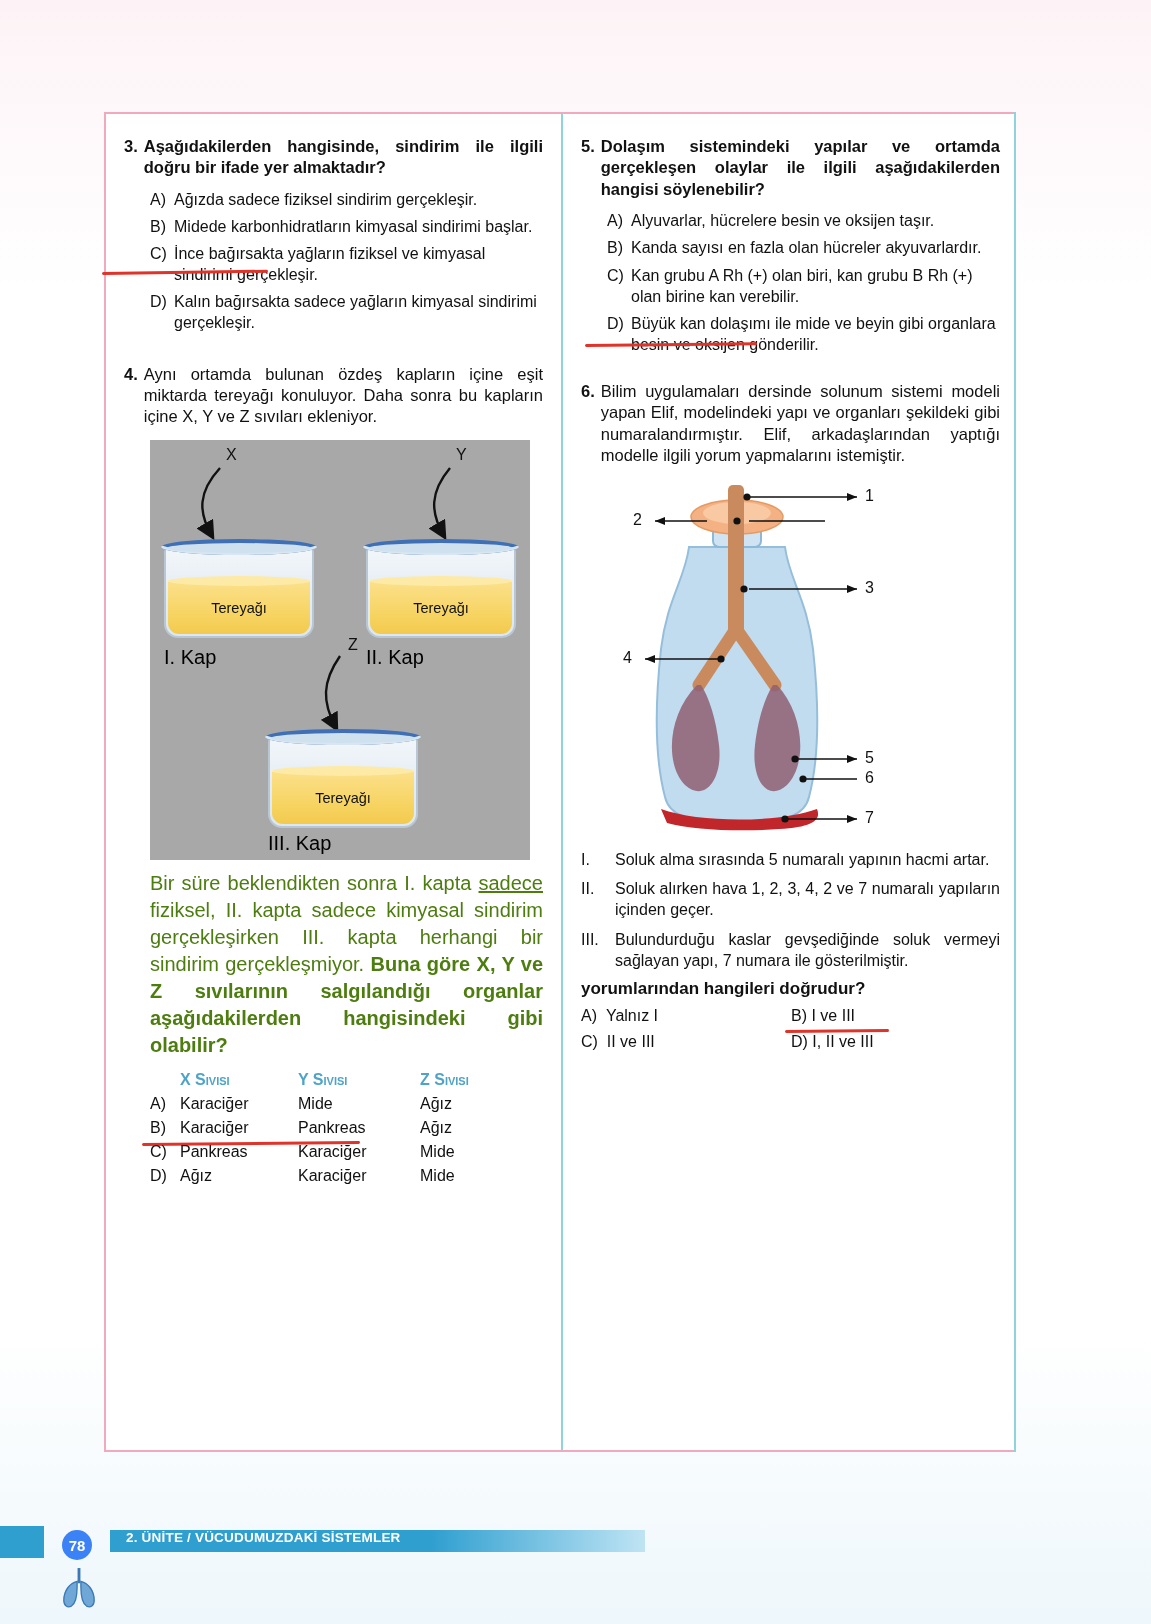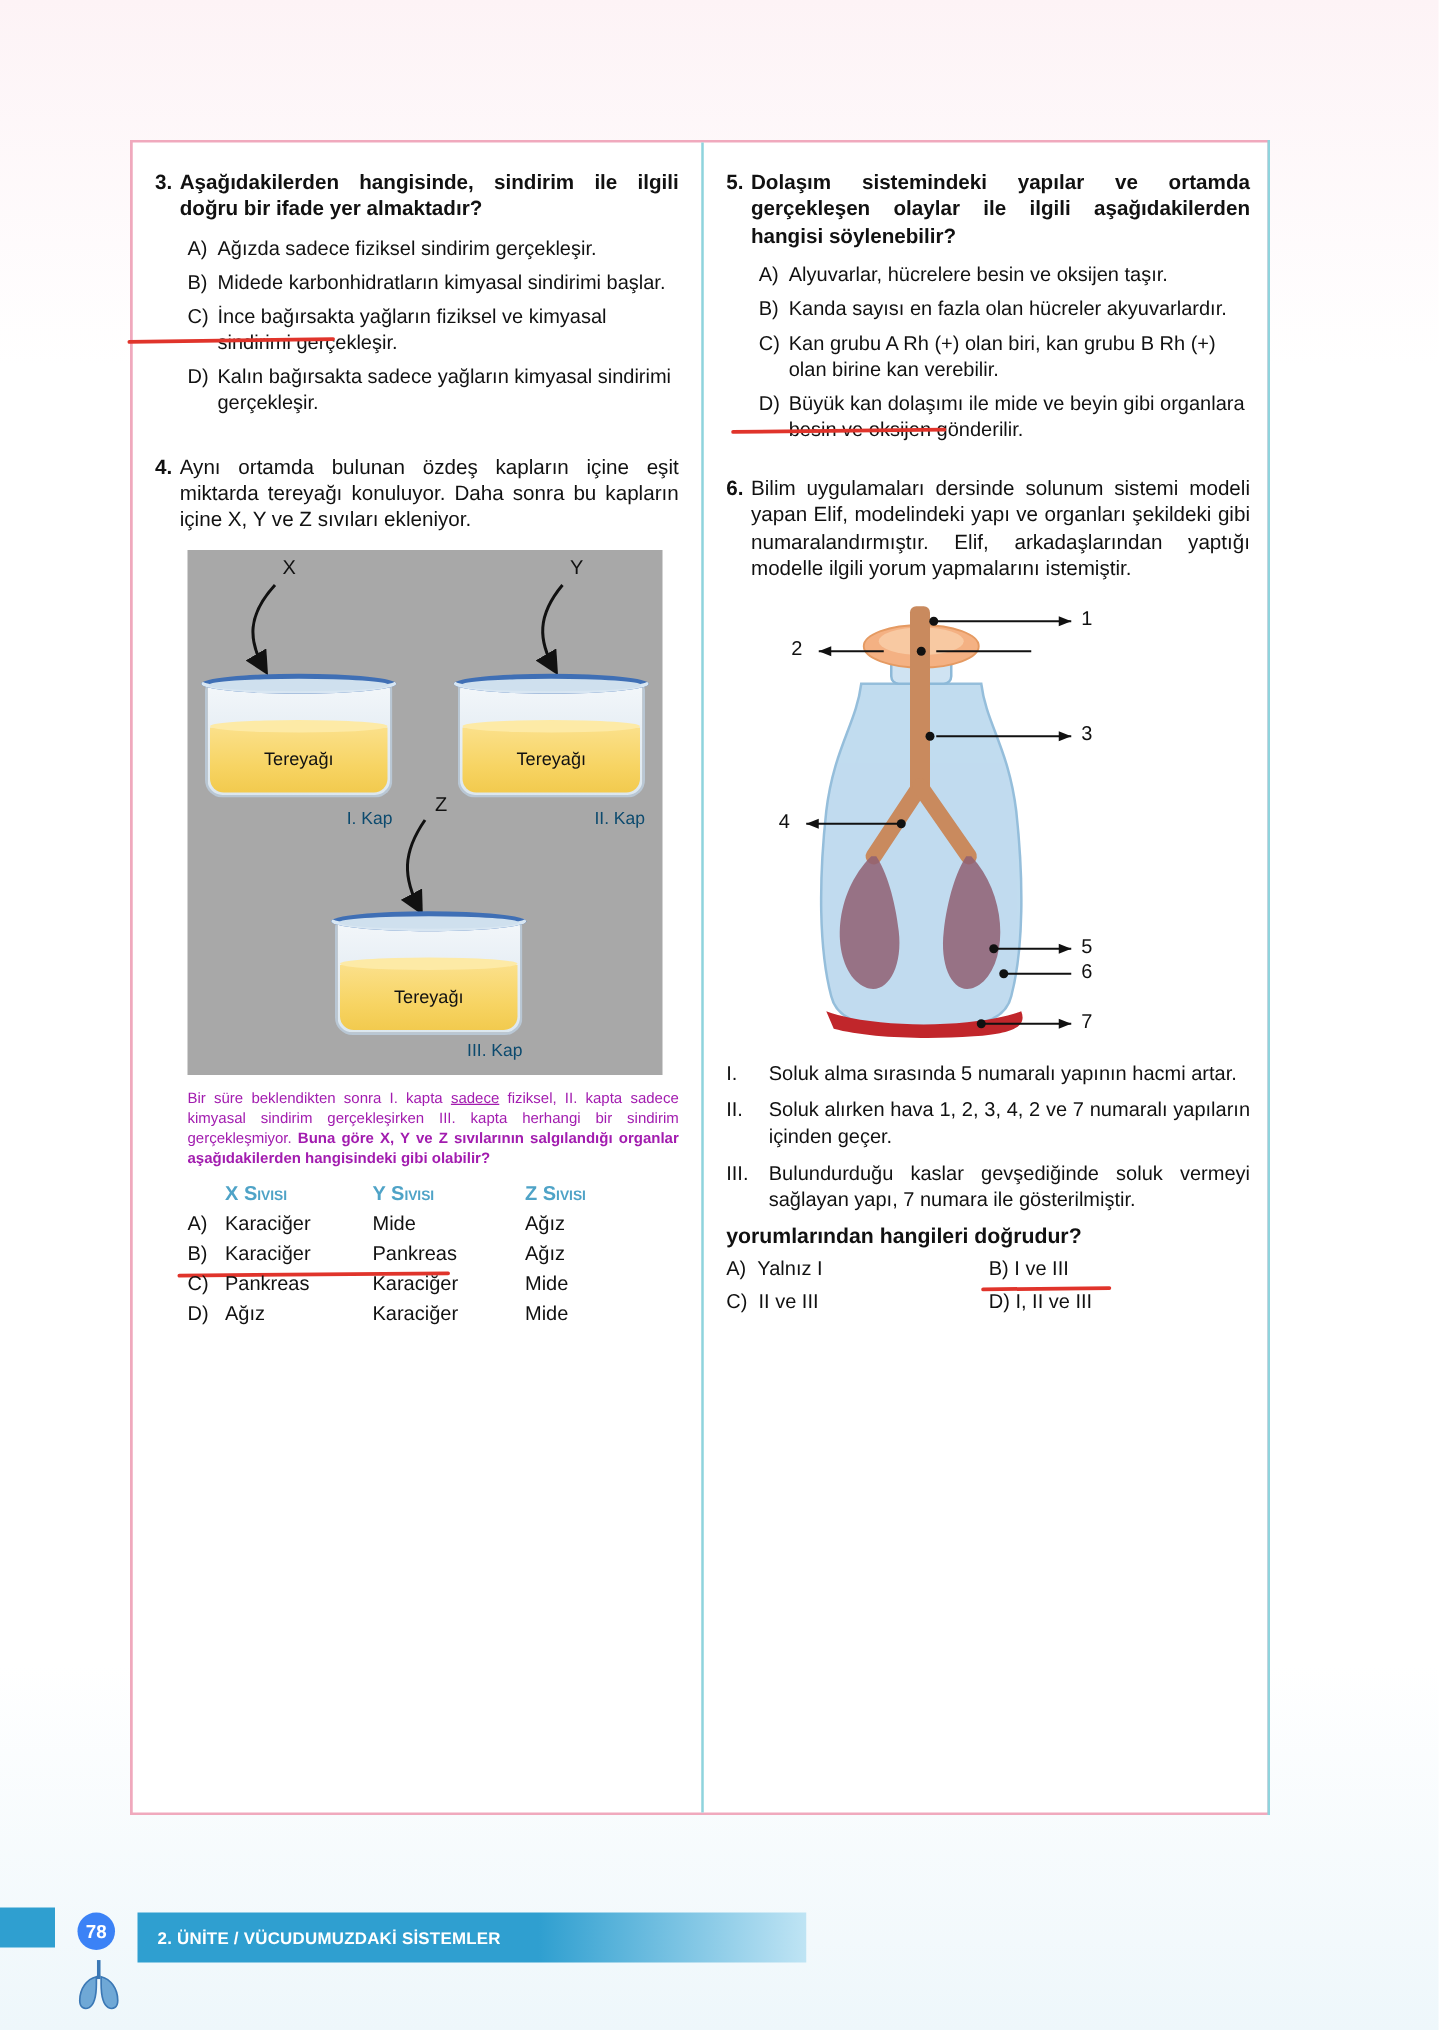--- a/index.html
+++ b/index.html
@@ -67,24 +67,24 @@
     display: flex;
     font-size: 16px;
     line-height: 1.32;
     margin-bottom: 6px;
     color: #111;
   }
   .opt-letter { flex: 0 0 24px; }
   .opt-body { flex: 1 1 auto; }
 
   .para {
-    font-size: 12px;
+    font-size: 20px;
     line-height: 1.35;
     text-align: justify;
-    color:#a21caf;
+    color:#4d7c0f;
     margin-top: 10px;
   }
   .bold { font-weight: bold; }
   .u { text-decoration: underline; }
 
   
   .redline {
     position: absolute;
     height: 3px;
     background: #e0342b;
@@ -127,21 +127,21 @@
   .beaker .butter-top{
     position:absolute; left:2px; right:2px; bottom:50px; height:10px;
     border-radius:50%;
     background:#fdeaa6;
   }
   .beaker .butter-label {
     position:absolute; left:0; right:0; bottom:20px;
     text-align:center; font-size: 14.5px; color:#111;
   }
   .kap-label {
-    position:absolute; font-size: 14px; color:#0c4a6e; text-align:right; width:150px;
+    position:absolute; font-size: 20px; color:#000000; text-align:left; width:150px;
   }
   .fig-letter { position:absolute; font-size: 16px; color:#111; }
 
   
   .tbl { margin: 12px 0 0 26px; font-size: 16px; color:#111; }
   .tbl-head { display:flex; color:#4fa3c7; font-weight:bold; margin-bottom:6px;}
   .tbl-row { display:flex; margin-bottom: 6px; position:relative;}
   .c-letter { width: 30px; flex:0 0 30px; }
   .c1 { width: 118px; flex:0 0 118px; }
   .c2 { width: 122px; flex:0 0 122px; }
@@ -169,23 +169,23 @@
   .footer-blue {
     position:absolute; left:0; top:0; width: 44px; height: 32px; background:#2f9fd0;
   }
   .footer-circle {
     position:absolute; left: 62px; top: 4px; width: 30px; height: 30px;
     border-radius: 50%; background:#3b82f6; color:#fff;
     font-size: 15px; display:flex; align-items:center; justify-content:center;
     font-weight:bold;
   }
   .footer-strip {
-    position:absolute; left: 110px; top: 4px; height: 40px; width: 535px;
+    position:absolute; left: 110px; top: 4px; height: 22px; width: 535px;
     background: linear-gradient(90deg,#2f9fd0 0%, #2f9fd0 60%, #bfe4f4 100%);
-    display:flex; align-items:center;
+    display:flex; align-items:flex-start;
   }
   .footer-strip span {
     color:#fff; font-size: 13.5px; font-weight: bold; letter-spacing: .2px;
     margin-left: 16px;
   }
   .footer-icon {
     position:absolute; left: 60px; bottom: 12px; width: 38px; height: 48px;
   }
 </style>
 </head>

